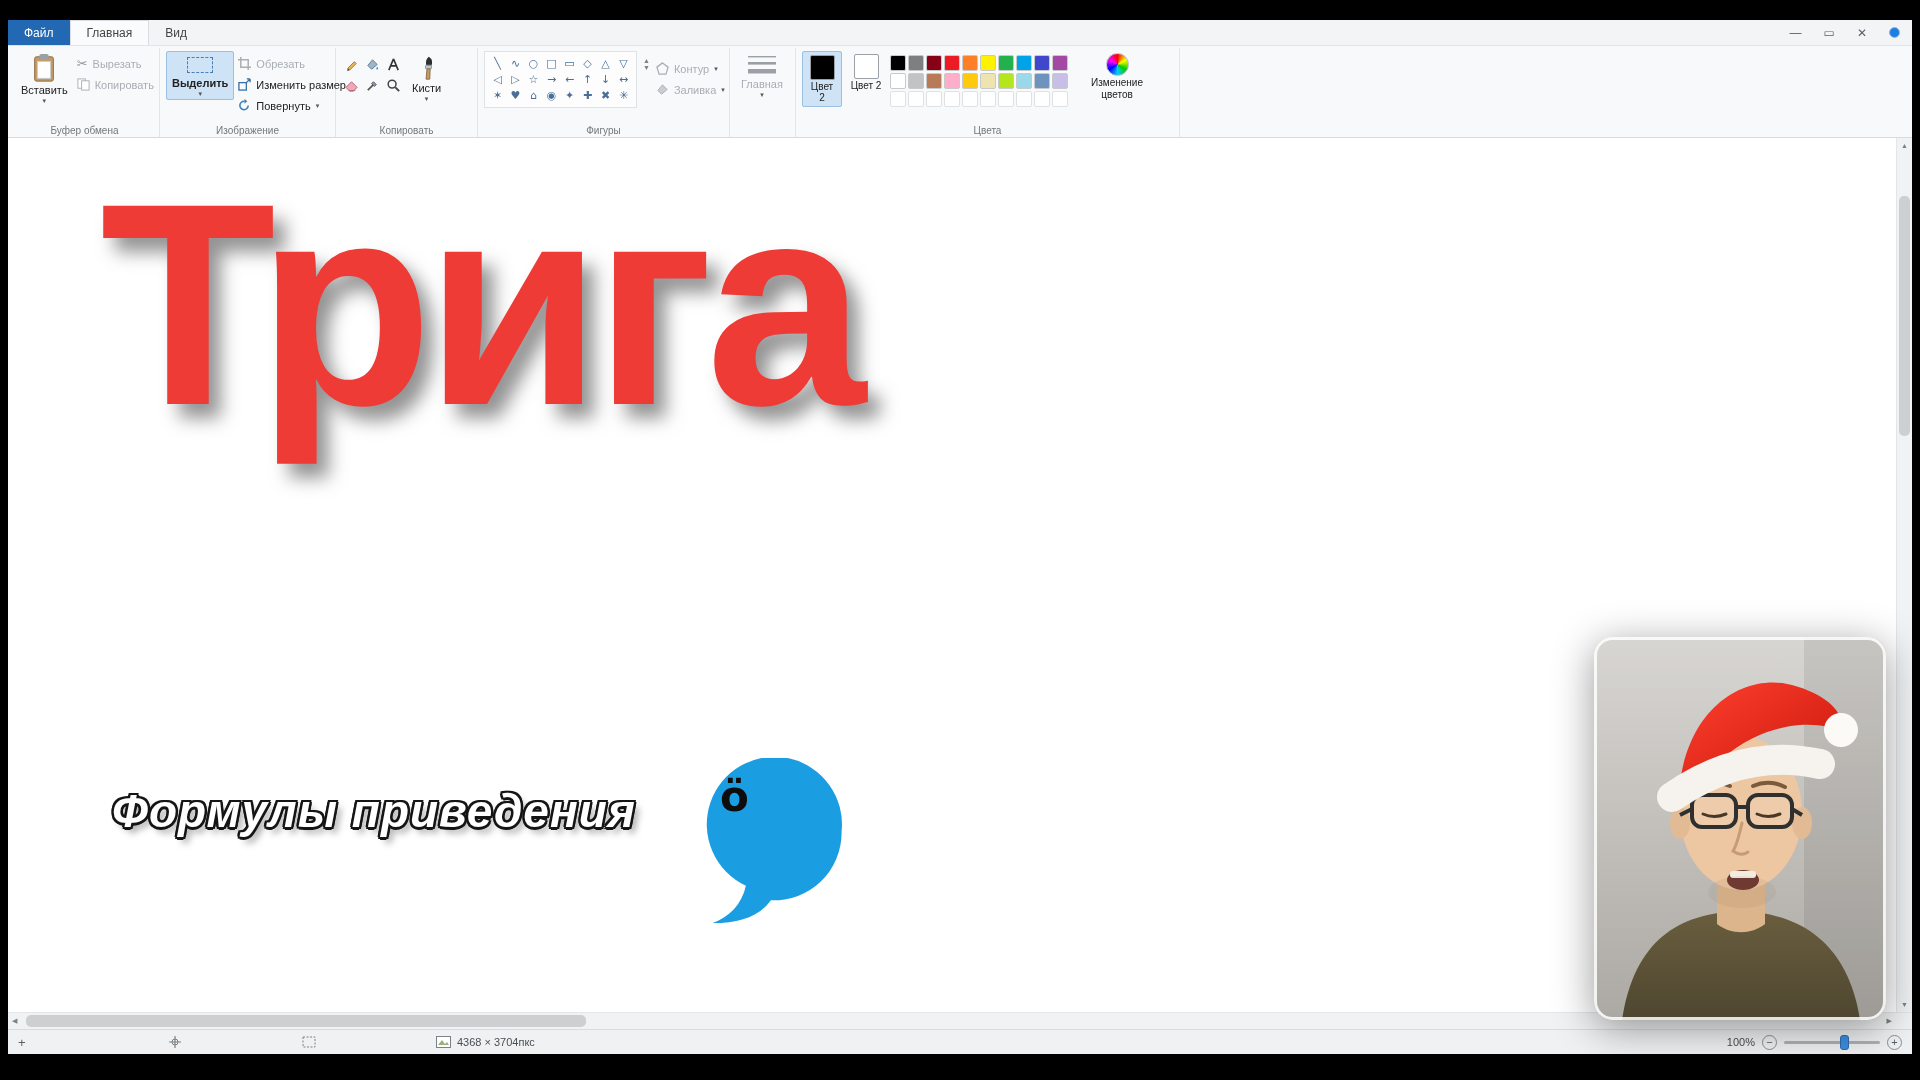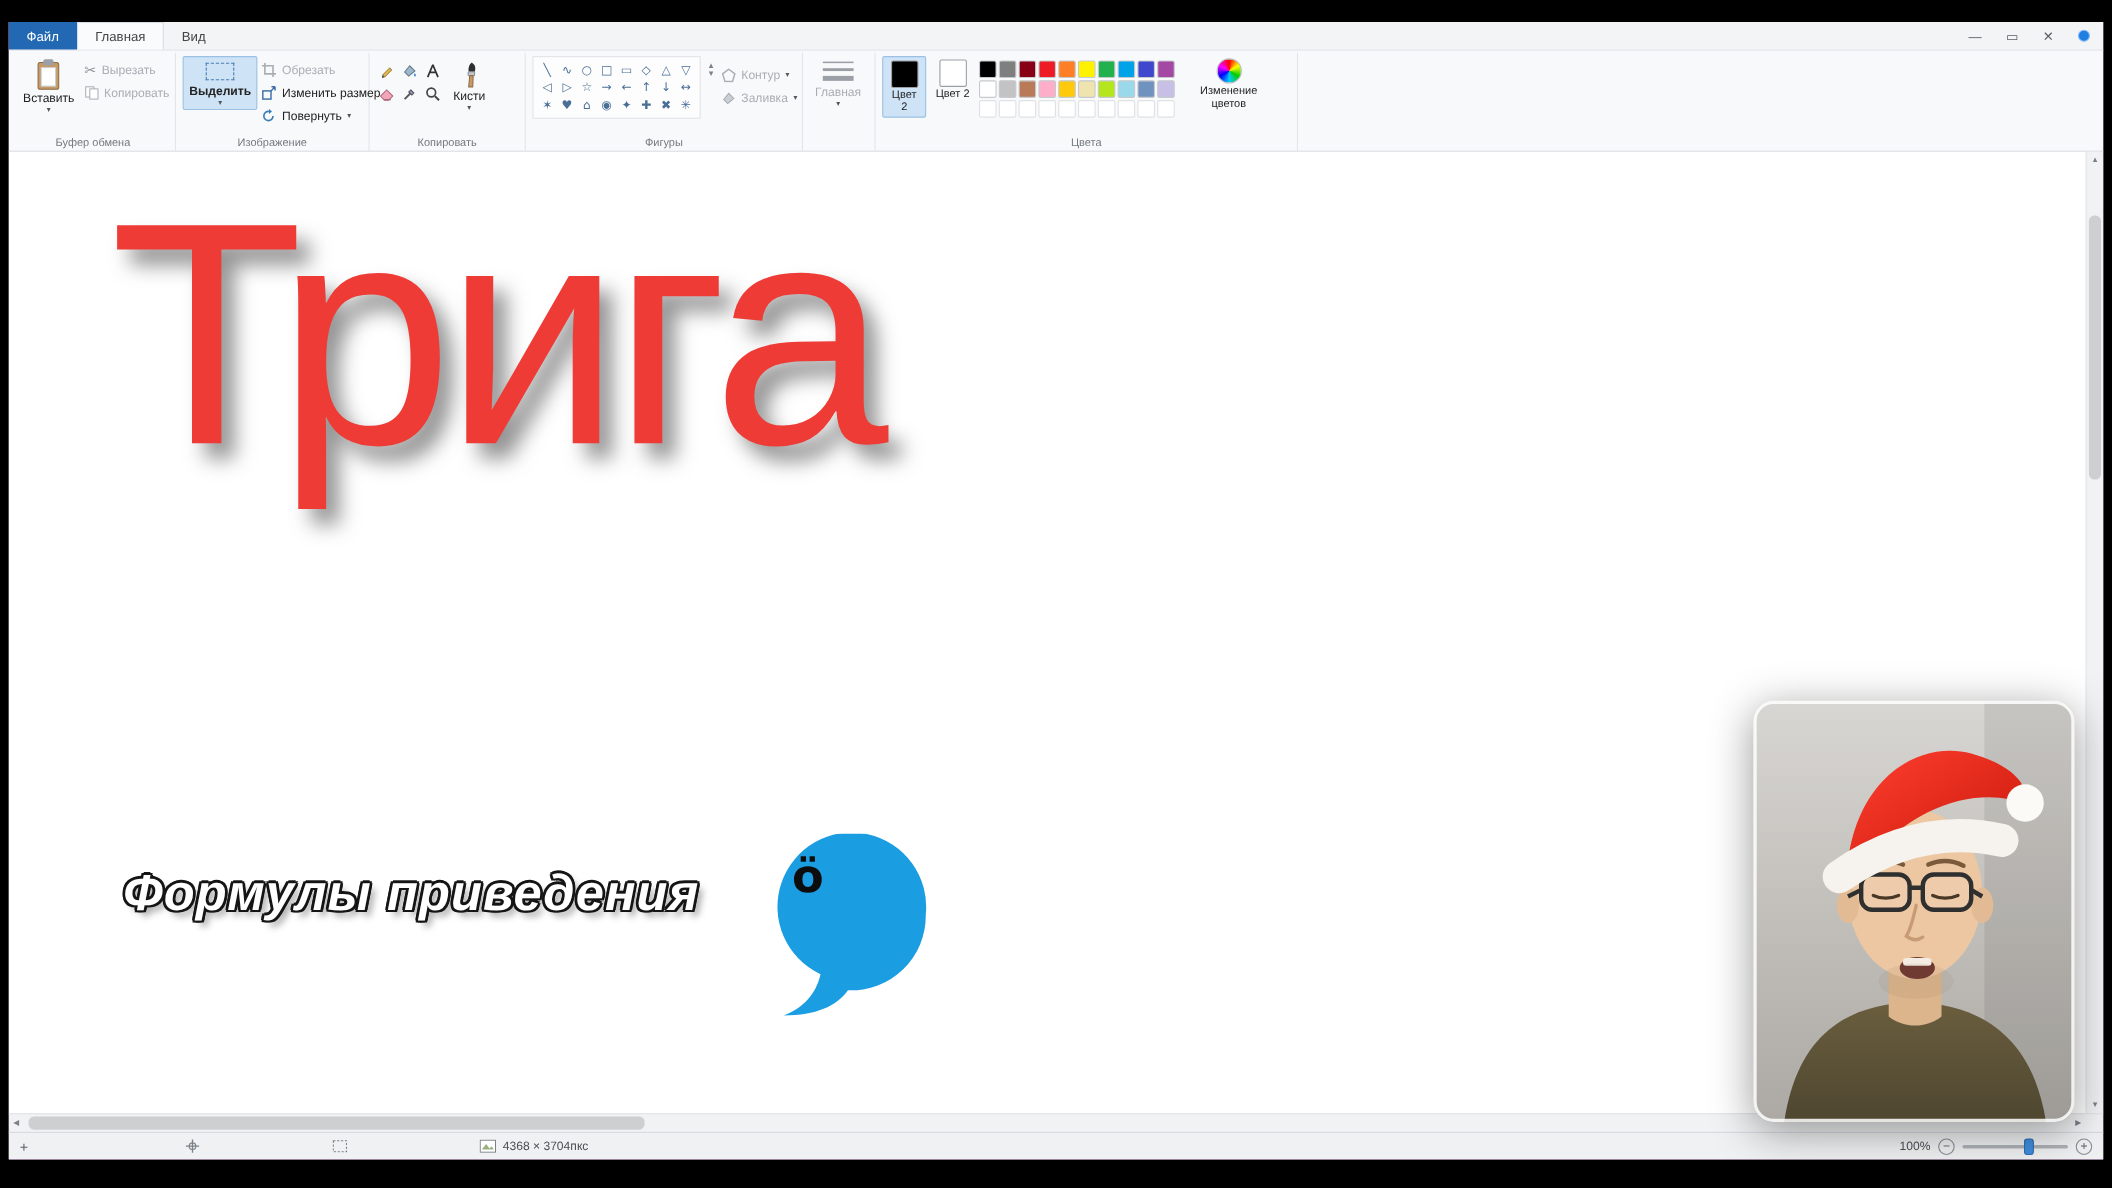--- a/index.html
+++ b/index.html
@@ -41,21 +41,21 @@
   .colorbtn{display:flex;flex-direction:column;align-items:center;gap:1px;padding:3px 4px;font-size:10px;color:#222;border-radius:2px;line-height:1.1;text-align:center;width:40px;}
   .colorbtn.sel{background:#cfe3f6;border:1px solid #9ac0e3;}
   .swatch-big{width:25px;height:25px;border:1px solid #9aa0a6;border-radius:2px;}
   .palette{display:grid;grid-template-columns:repeat(10,16px);grid-auto-rows:16px;gap:2px;padding-top:4px;}
   .pswatch{border:1px solid #c6cacd;border-radius:2px;}
   .pswatch.empty{background:#fff;border:1px solid #dfe2e5;}
   .rainbow{width:23px;height:23px;border-radius:50%;
            background:conic-gradient(#f00,#ff0,#0c0,#0cf,#00f,#f0f,#f00);border:1px solid #b9bdc1;}
   
   .canvas-area{position:relative;flex:1;background:#fff;overflow:hidden;}
-  .big-title{position:absolute;left:92px;top:34px;font-weight:normal;font-size:288px;line-height:0.92;
+  .big-title{position:absolute;left:92px;top:34px;font-weight:bold;font-size:288px;line-height:0.92;
              letter-spacing:-8px;text-shadow:12px 14px 18px rgba(75,75,75,0.60);white-space:nowrap;}
   .subtitle{position:absolute;left:104px;top:646px;font-size:46px;font-weight:bold;font-style:italic;color:#fff;
             letter-spacing:1px;
             text-shadow:-2px -2px 0 #151515,2px -2px 0 #151515,-2px 2px 0 #151515,2px 2px 0 #151515,
                         0 -2.5px 0 #151515,0 2.5px 0 #151515,-2.5px 0 0 #151515,2.5px 0 0 #151515,
                         5px 6px 7px rgba(0,0,0,0.35);}
   .bubble{position:absolute;left:688px;top:620px;width:156px;height:168px;}
   .bubble svg{width:100%;height:100%;}
   .bubble-face{position:absolute;left:24px;top:14px;font-size:42px;font-weight:bold;color:#0d0d0d;
                font-family:"DejaVu Sans",sans-serif;}

